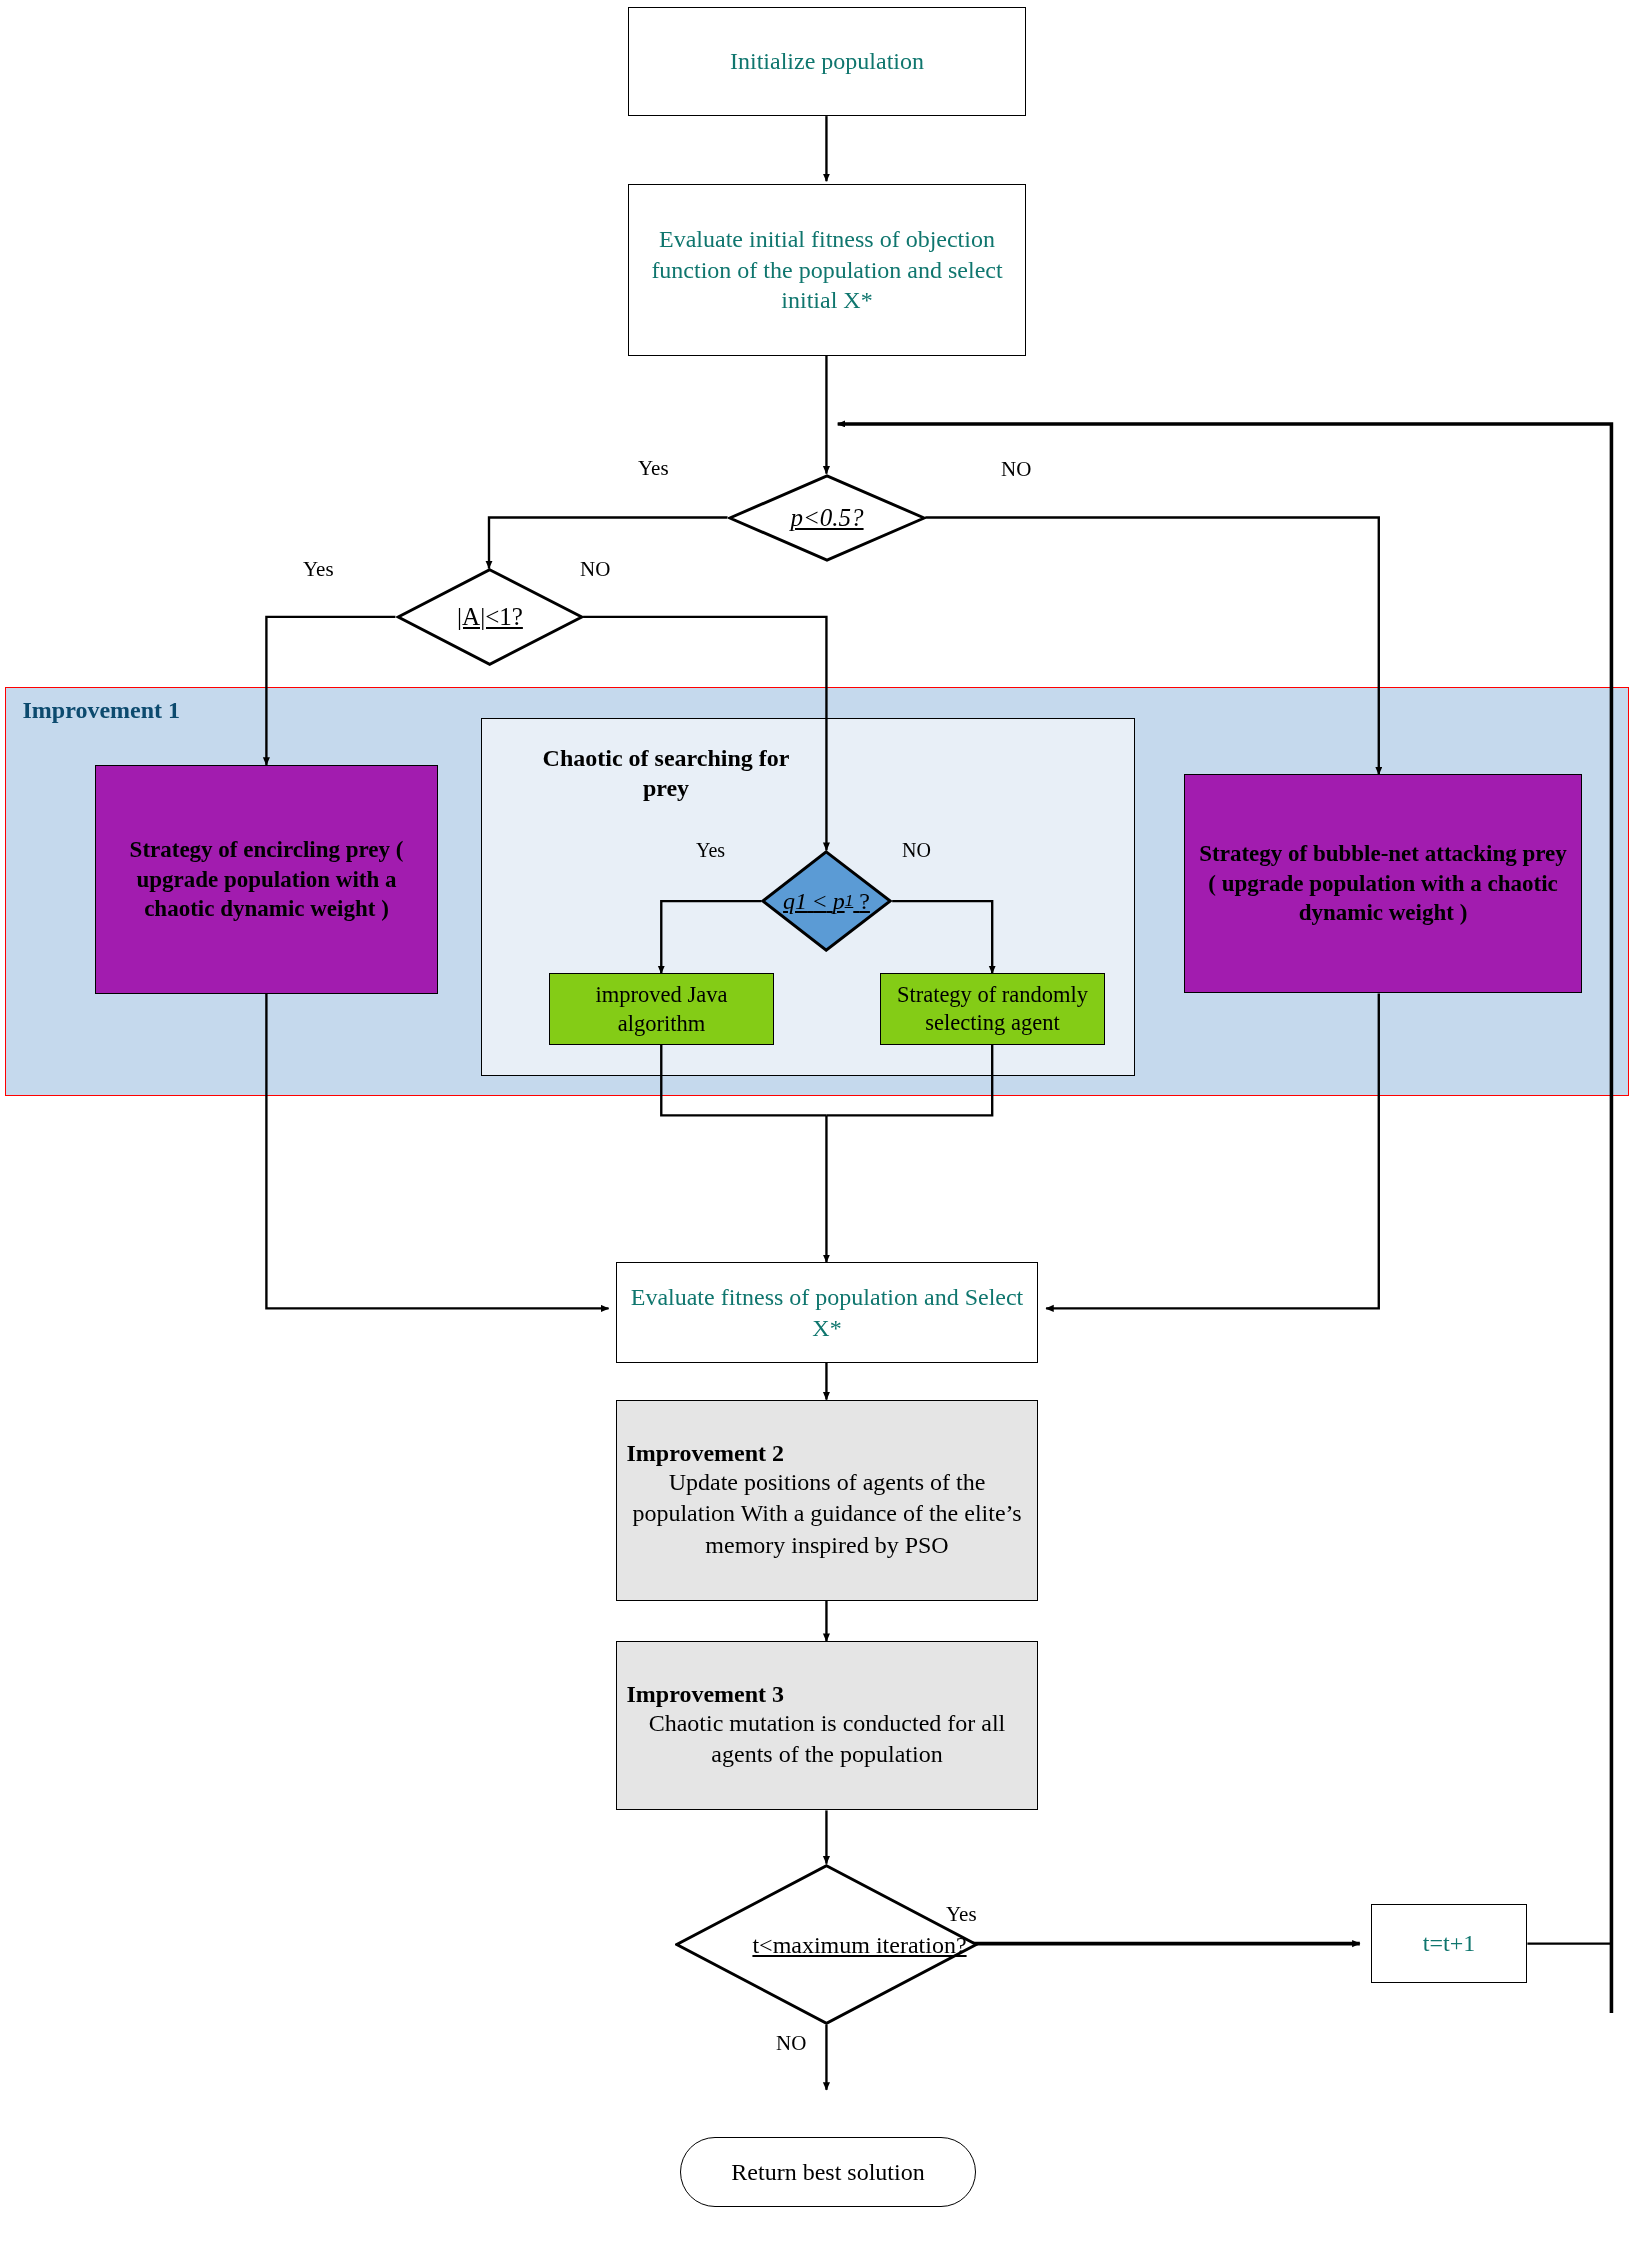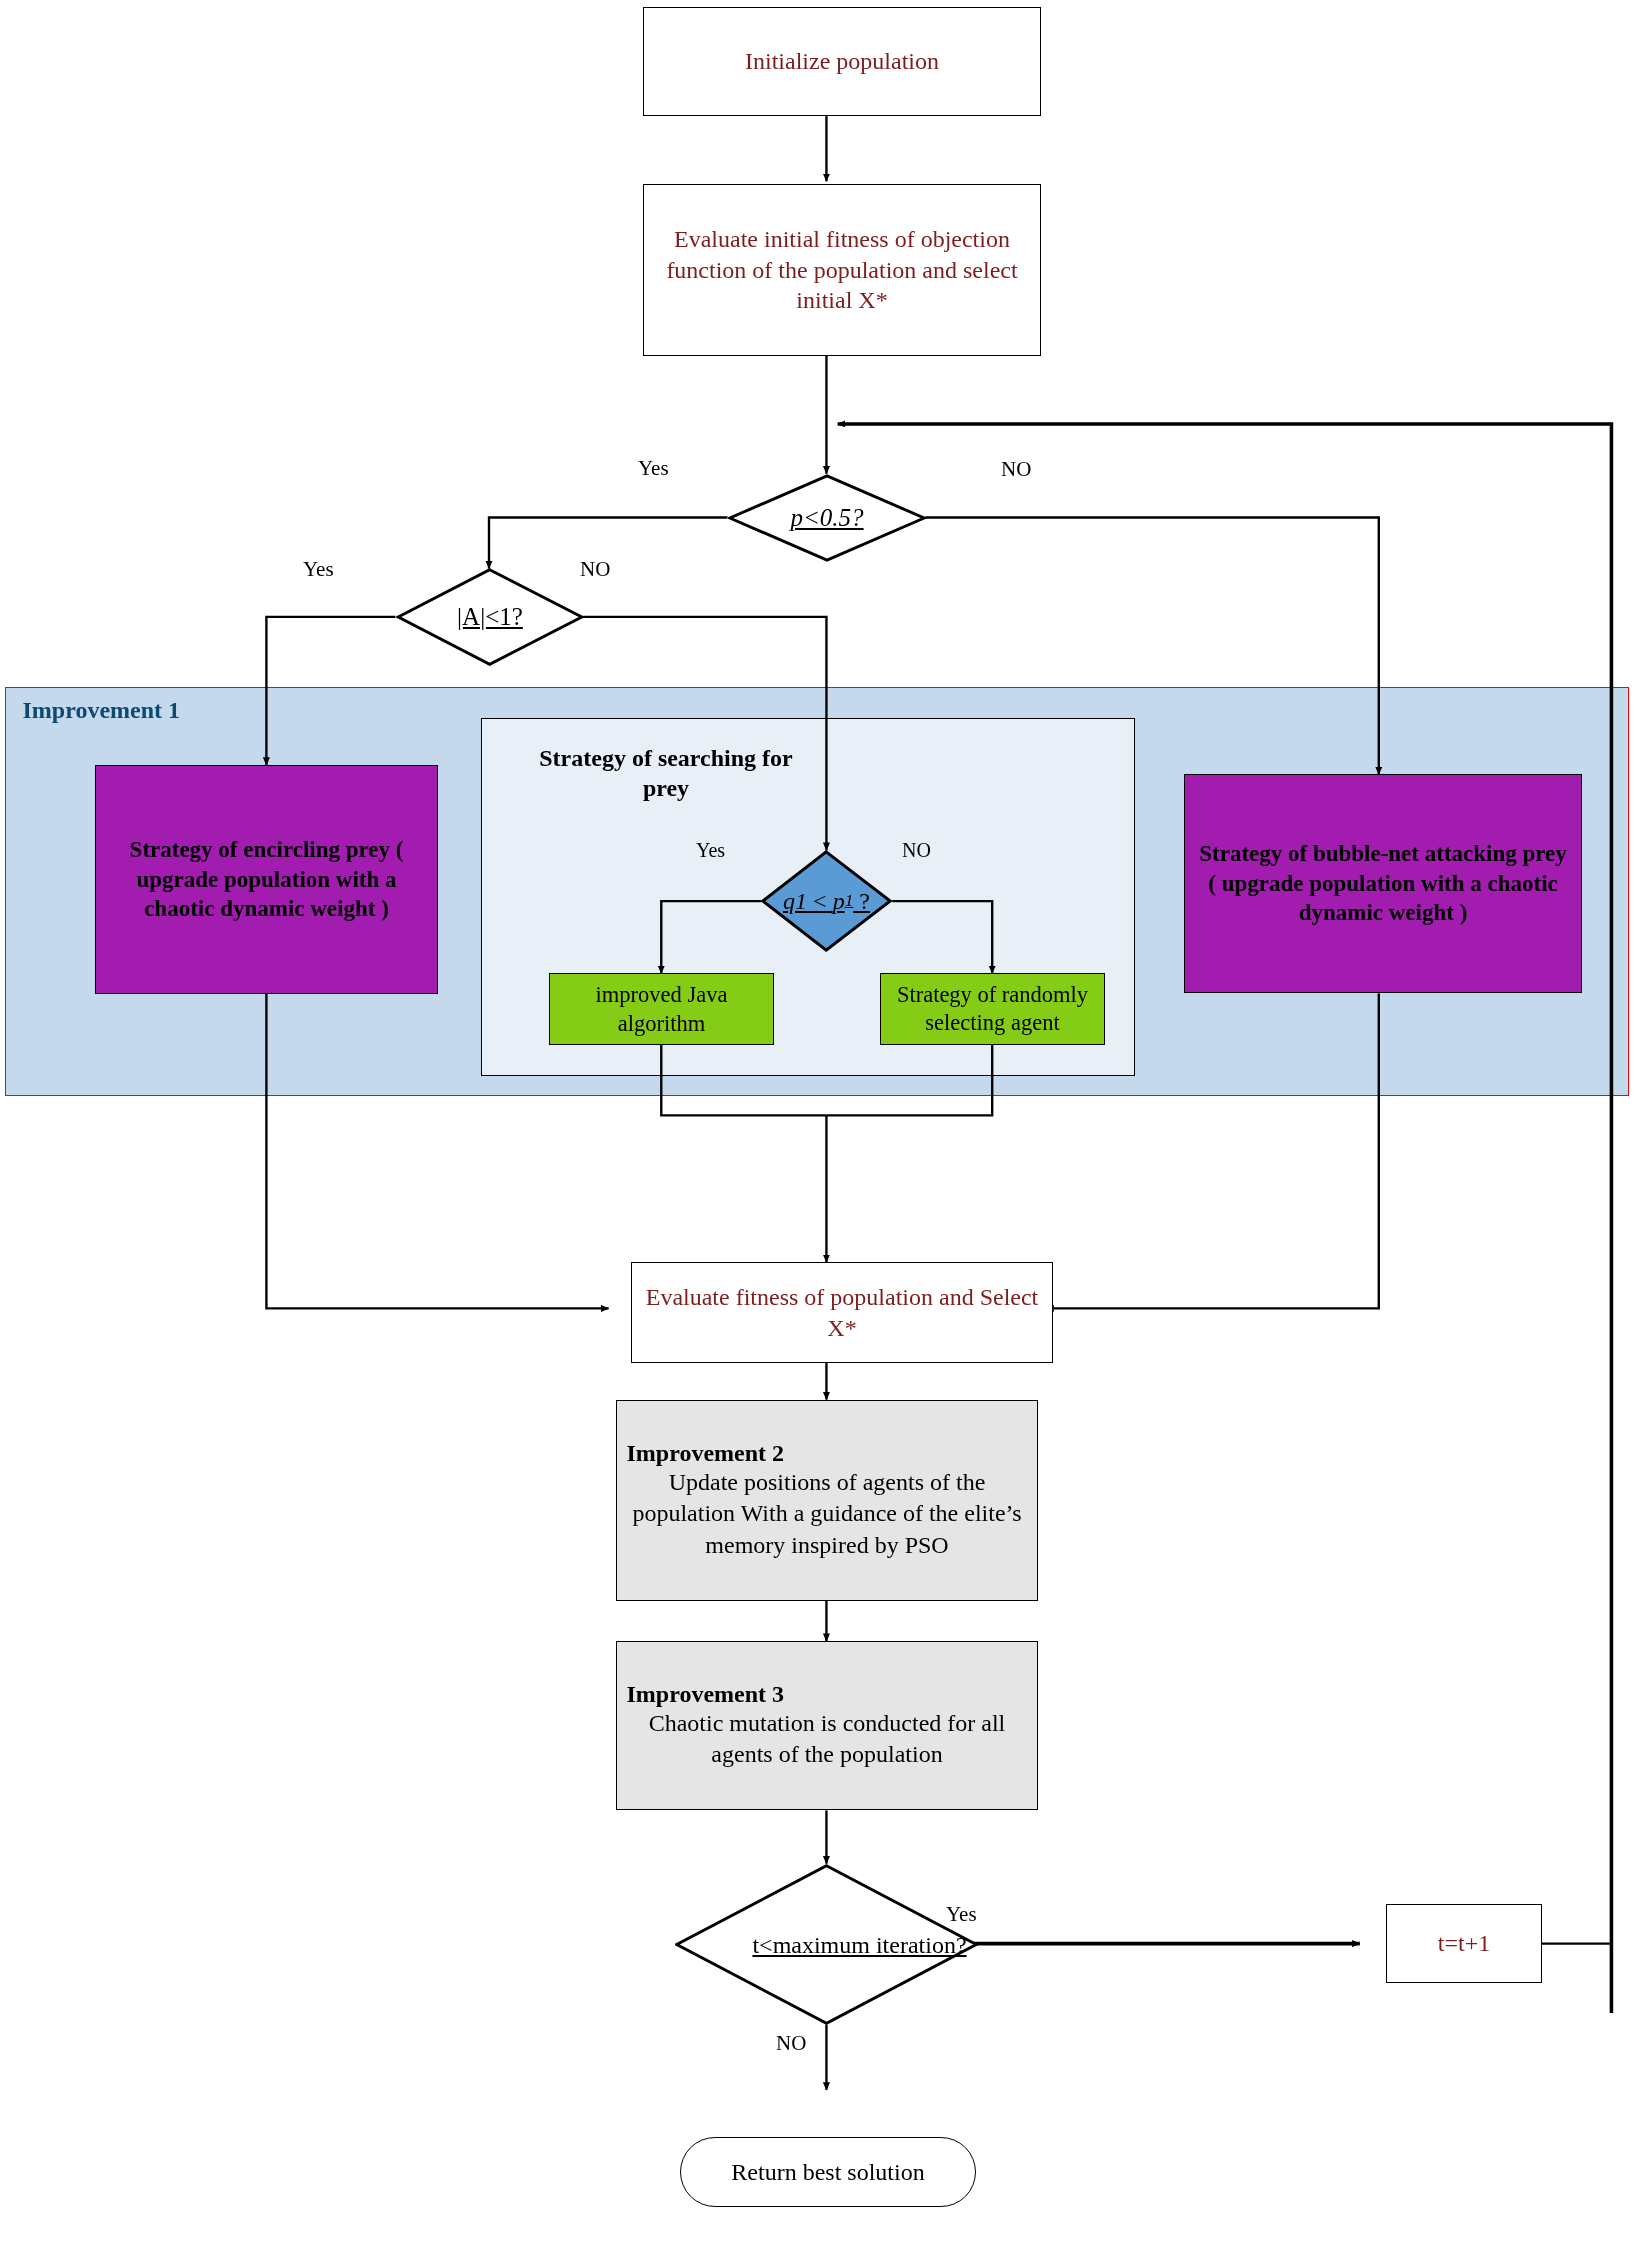--- a/index.html
+++ b/index.html
@@ -1,20 +1,20 @@
 <!DOCTYPE html>
 <html style="font-size:9.5px"><head>
 <meta charset="utf-8">
 <style>
   html,body{margin:0;padding:0;background:#ffffff;}
   body{font-family:"Liberation Serif","DejaVu Serif",serif;}
   #stage{position:relative;width:1644px;height:2261px;background:#fff;overflow:hidden;}
   svg.wires{position:absolute;left:0;top:0;width:1644px;height:2261px;pointer-events:none;}
   .node{position:absolute;box-sizing:border-box;display:flex;align-items:center;justify-content:center;text-align:center;}
-  .proc{border:1.8px solid #000;background:#ffffff;color:#7f1d1d;margin-left:15px;}
+  .proc{border:1.8px solid #000;background:#ffffff;color:#0f766e;}
   .proc .txt{padding:0 8.3px;line-height:1.28;}
   .imp-region{position:absolute;box-sizing:border-box;border:1.8px solid #ff0000;background:#c5d9ed;}
   .imp-label{position:absolute;font-weight:bold;color:#0c4a6e;}
   .sub-panel{position:absolute;box-sizing:border-box;border:1.8px solid #000;background:#e8eff7;}
   .strategy-box{position:absolute;box-sizing:border-box;border:1.8px solid #000;background:#a21caf;
                 display:flex;align-items:center;justify-content:center;text-align:center;font-weight:bold;}
   .blue-box{position:absolute;box-sizing:border-box;border:1.8px solid #000;background:#84cc16;
             display:flex;align-items:center;justify-content:center;text-align:center;}
   .improve-box{position:absolute;box-sizing:border-box;border:1.8px solid #000;background:#e5e5e5;
                display:flex;flex-direction:column;justify-content:center;}
@@ -114,21 +114,21 @@
   </div>
   <div class="edge-label" style="left:303px; top:557px; font-size:21px;">Yes</div>
   <div class="edge-label" style="left:580px; top:557px; font-size:21px;">NO</div>
 
   <div class="imp-label" style="left:22.5px; top:697px; font-size:24px;">Improvement 1</div>
 
   <div class="strategy-box" style="left:95px; top:765px; width:343px; height:229px; font-size:23px;">
     <span style="padding:0 10.7px;line-height:1.3;">Strategy of encircling prey ( upgrade population with a chaotic dynamic weight )</span>
   </div>
 
-  <div class="panel-title" style="left:533px; top:743px; width:266px; font-size:24px;">Strategy of searching for prey</div>
+  <div class="panel-title" style="left:533px; top:743px; width:266px; font-size:24px;">Chaotic of searching for prey</div>
 
   <div class="diamond-wrap" style="left:761px; top:850px; width:131px; height:102px;">
     <svg viewBox="0 0 221 172" width="131" height="102">
       <polygon points="110,3 218,86 110,169 3,86" fill="#5b9bd5" stroke="#000" stroke-width="5"></polygon>
     </svg>
     <div class="dlabel" style="font-size:24px;">
       <span class="ital">q1</span>&nbsp;<span>&lt;</span>&nbsp;<span class="ital">p</span><span class="sub">1</span>&nbsp;<span>?</span>
     </div>
   </div>
   <div class="edge-label" style="left:696px; top:839px; font-size:20px;">Yes</div>

